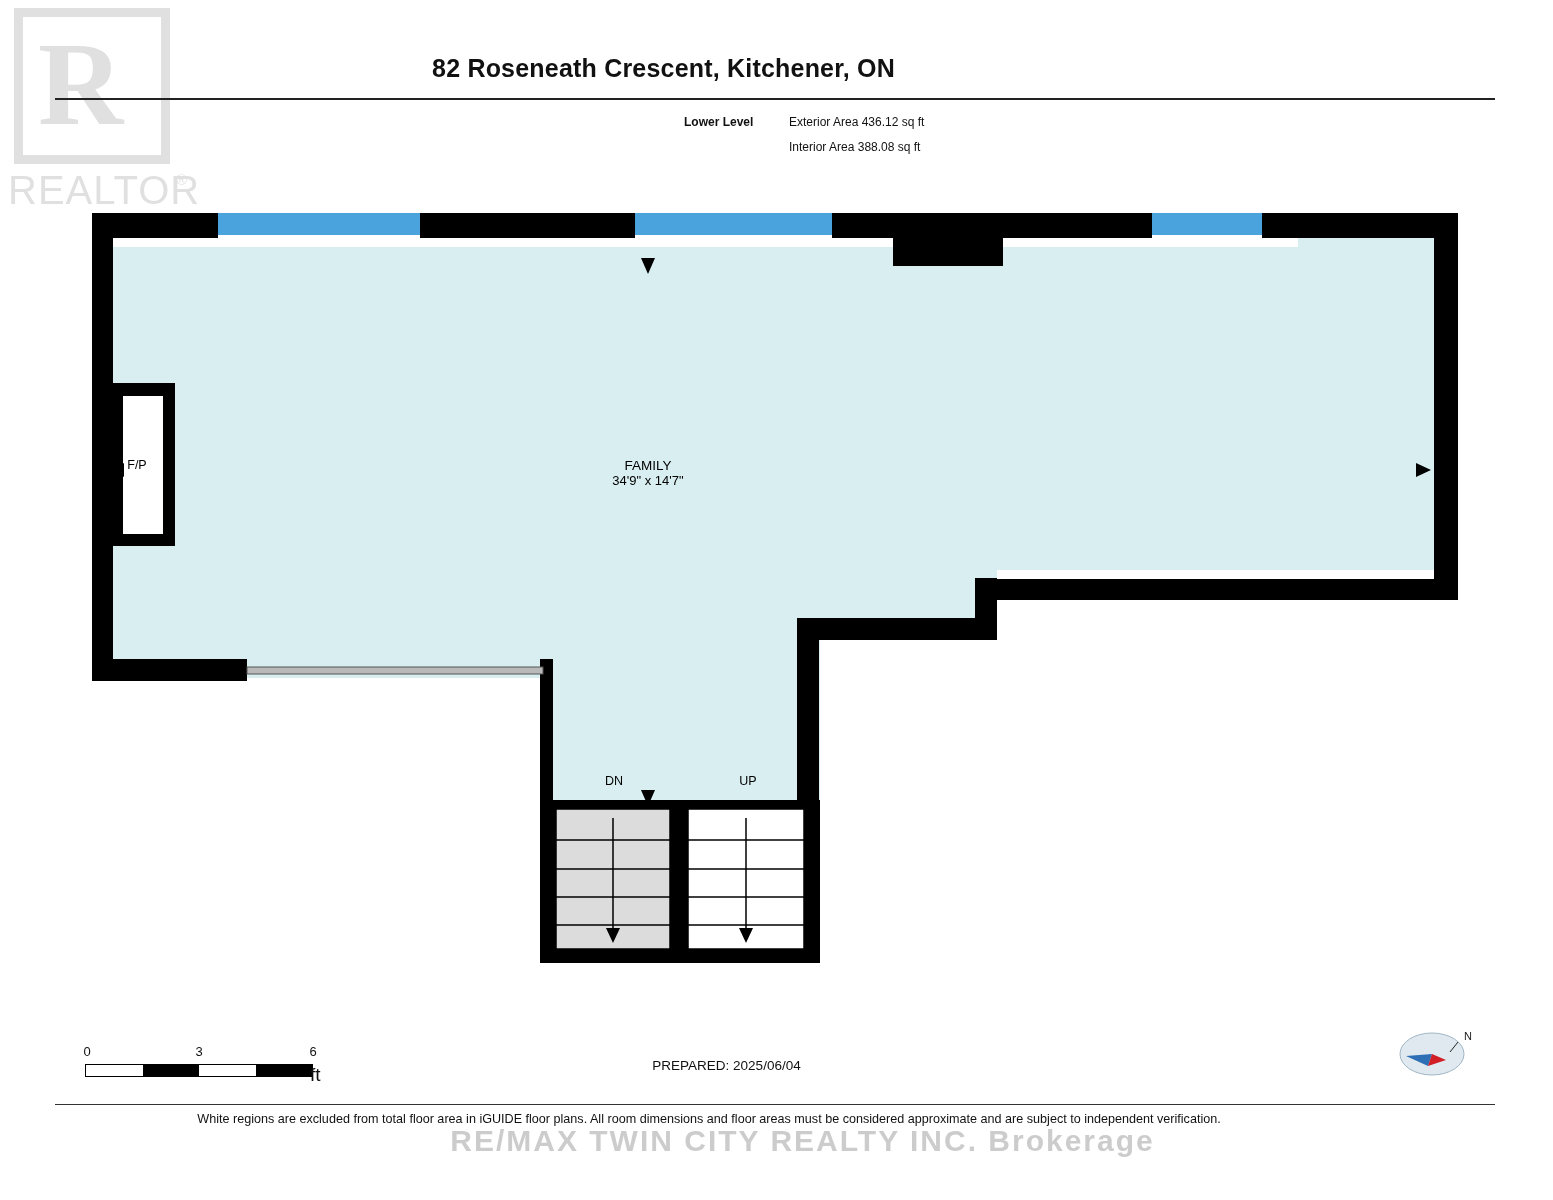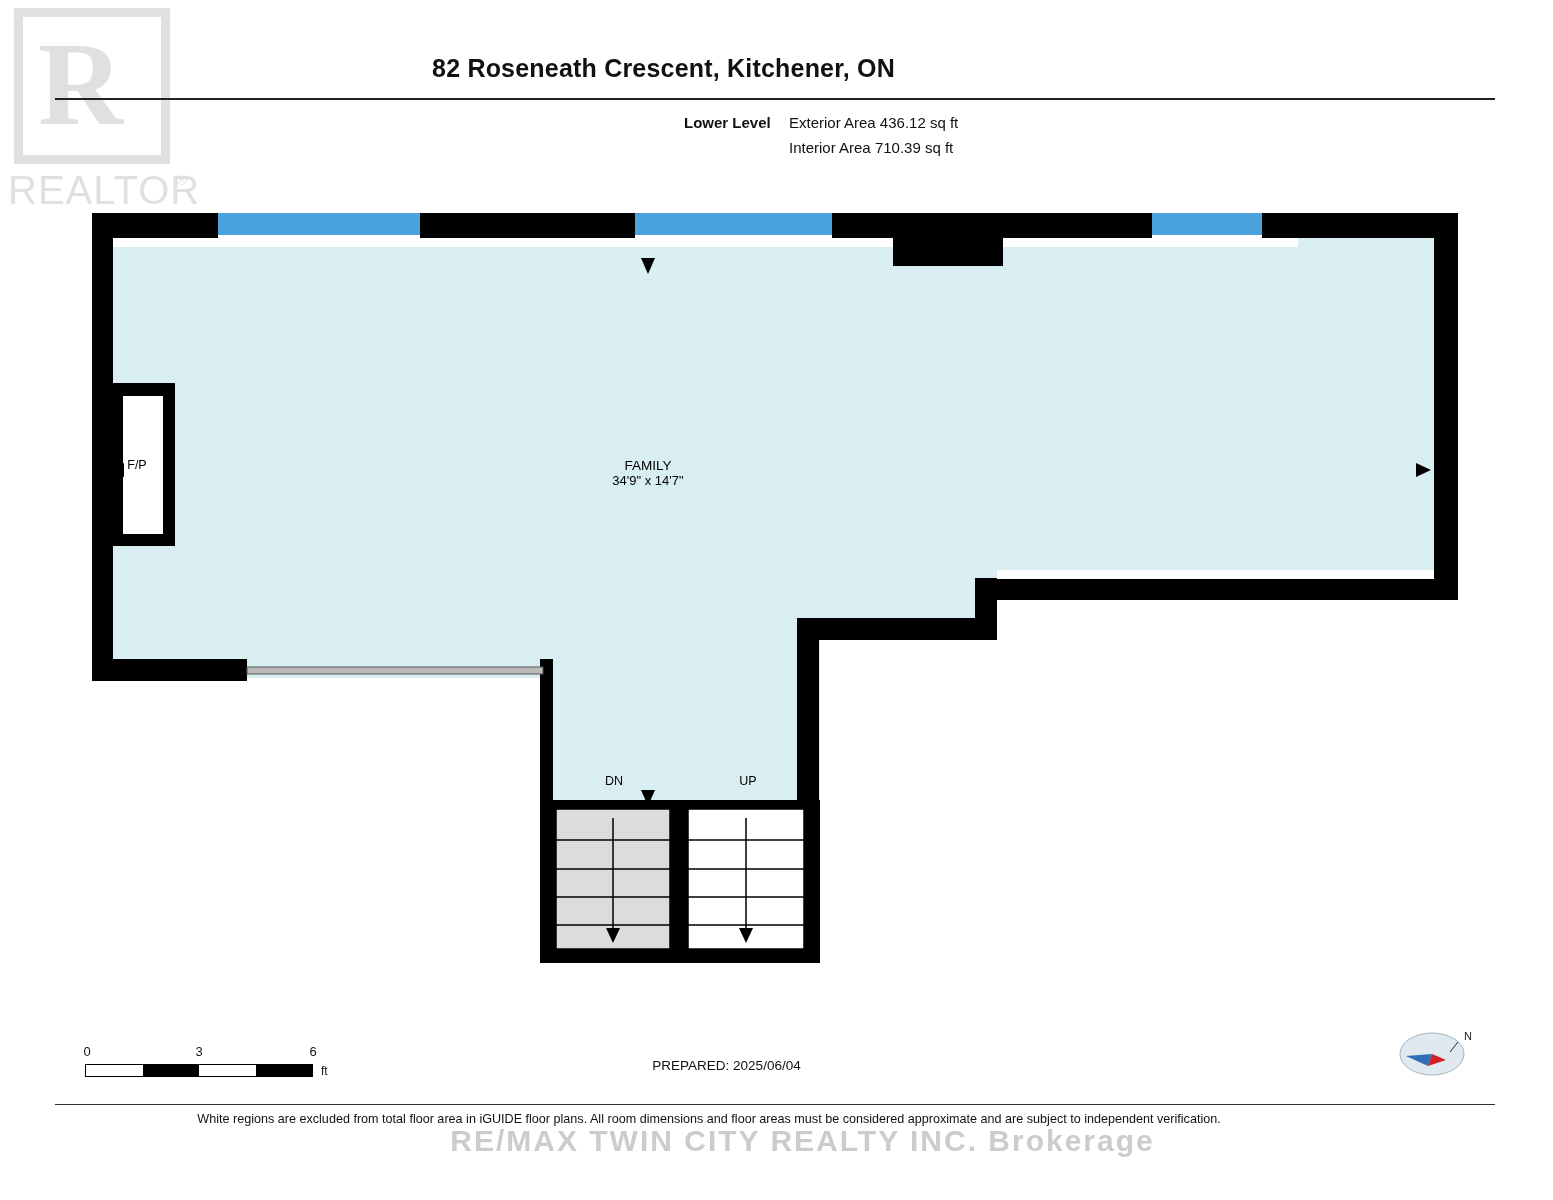--- a/index.html
+++ b/index.html
@@ -78,21 +78,21 @@
     left: 55px;
     top: 98px;
     width: 1440px;
     height: 2px;
     background: #222222;
   }
   #level-block {
     position: absolute;
     left: 684px;
     top: 110px;
-    font-size: 15px;
+    font-size: 12px;
     line-height: 25px;
   }
   #level-block .lbl {
     font-weight: bold;
     display: inline-block;
     width: 105px;
   }
   #level-block .val {
     display: inline-block;
   }
@@ -139,23 +139,23 @@
     display: flex;
   }
   #scalebar .bar i {
     display: block;
     height: 100%;
     width: 25%;
   }
   #scalebar .bar i.f { background: #000; }
   #scalebar .unit {
     position: absolute;
-    left: 236px;
+    left: 225px;
     top: 20px;
-    font-size: 12px;
+    font-size: 19px;
   }
 
   
   #prepared {
     position: absolute;
     left: 0;
     top: 1058px;
     width: 1453px;
     text-align: center;
     font-size: 13.5px;
@@ -212,21 +212,21 @@
 </div>
 
 <div id="title">82 Roseneath Crescent, Kitchener, ON</div>
 <div id="title-rule"></div>
 
 <div id="level-block">
   <div>
     <span class="lbl">Lower Level</span><span class="val">Exterior Area 436.12 sq ft</span>
   </div>
   <div class="row2">
-    <span class="val">Interior Area 710.39 sq ft</span>
+    <span class="val">Interior Area 388.08 sq ft</span>
   </div>
 </div>
 
 <svg id="plan" viewBox="0 0 1553 1200" xmlns="http://www.w3.org/2000/svg">
 
   <g>
     <path d="M 113,243 L 1434,243 L 1434,578 L 975,578 L 975,640 L 820,640 L 820,815 L 553,815 L 553,678 L 113,678 Z" fill="#d9eef0" stroke="none"></path>
   </g>
 
   <g fill="#000000">

